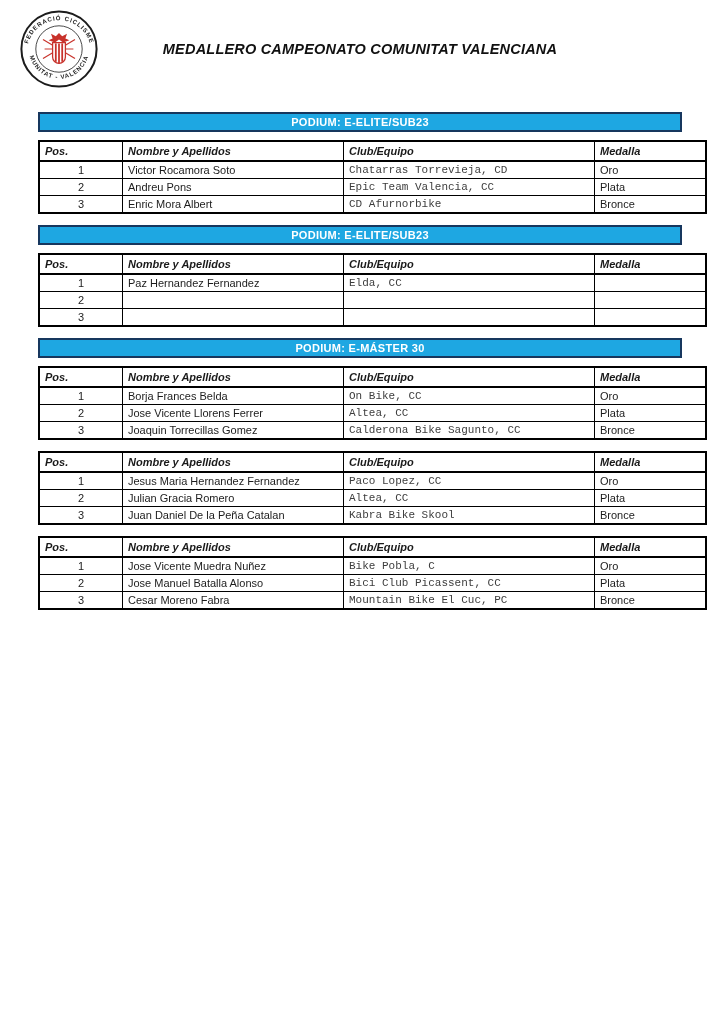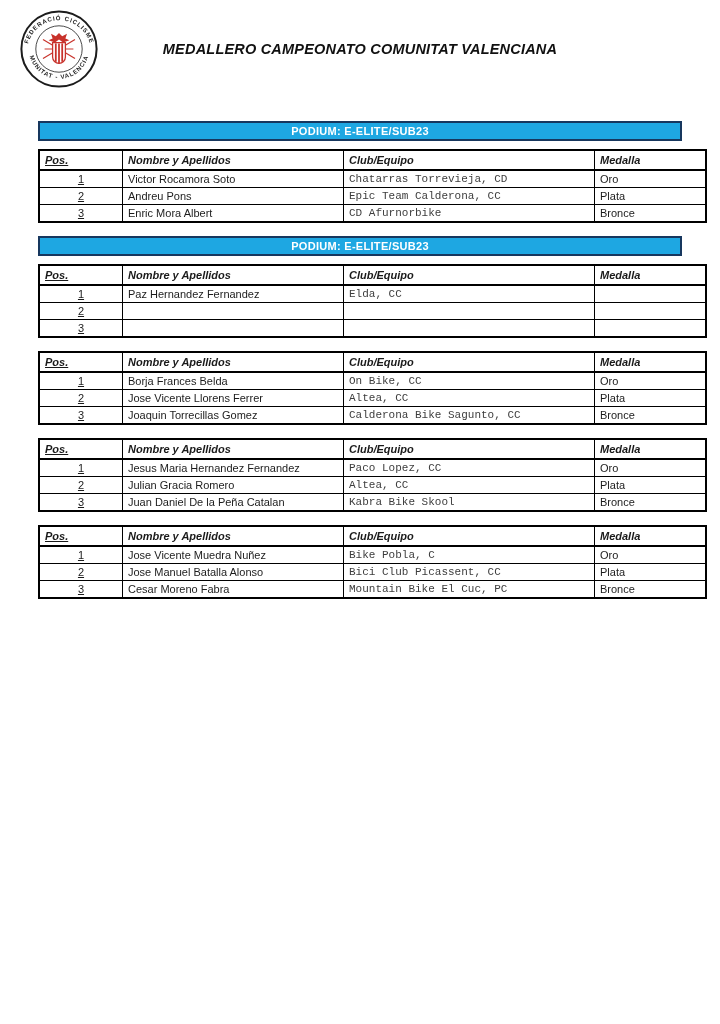--- a/index.html
+++ b/index.html
@@ -16,21 +16,21 @@
   .logo { position:absolute; left:17px; top:9px; }
   .title-block {
     padding-top:39px;
     text-align:center;
     font-weight:bold; font-style:italic;
     font-size:14.5px; line-height:21px;
     color:#111;
     letter-spacing:0.2px;
   }
   
-  .section { margin:13px 38px 11px 38px; }
+  .section { margin:4px 38px 11px 38px; }
   .bar {
     height:16px;
     background:#1EA7E2;
     border:2px solid #17375E;
     color:#ffffff;
     font-weight:bold;
     font-size:11px;
     line-height:16px;
     text-align:center;
     letter-spacing:0.3px;
@@ -49,21 +49,21 @@
     overflow:hidden;
     white-space:nowrap;
   }
   table.podium th {
     height:18px;
     font-weight:bold; font-style:italic;
     text-align:left;
     border-bottom:2px solid #000;
   }
   table.podium td { height:16px; }
-  .c-pos   { width:72px;  text-align:center;text-decoration:underline; }
+  .c-pos   { width:72px;  text-align:center; }
   th.c-pos { text-align:center; }
   .c-name  { width:210px; }
   .c-club  { width:240px; }
   .c-medal { width:100px; }
   td.c-name, td.c-medal, td.c-pos { color:#1c1c1c; }
   td.c-club {
     font-family:Liberation Mono, monospace;
     font-size:10.5px;
     color:#3d3d3d;
   }
@@ -123,21 +123,21 @@
       </tr>
       <tr>
         <td class="c-pos">1</td>
         <td class="c-name">Victor Rocamora Soto</td>
         <td class="c-club">Chatarras Torrevieja, CD</td>
         <td class="c-medal">Oro</td>
       </tr>
       <tr>
         <td class="c-pos">2</td>
         <td class="c-name">Andreu Pons</td>
-        <td class="c-club">Epic Team Calderona, CC</td>
+        <td class="c-club">Epic Team Valencia, CC</td>
         <td class="c-medal">Plata</td>
       </tr>
       <tr>
         <td class="c-pos">3</td>
         <td class="c-name">Enric Mora Albert</td>
         <td class="c-club">CD Afurnorbike</td>
         <td class="c-medal">Bronce</td>
       </tr>
     </tbody>
       </table>
@@ -169,20 +169,21 @@
         <td class="c-pos">3</td>
         <td class="c-name"></td>
         <td class="c-club"></td>
         <td class="c-medal"></td>
       </tr>
     </tbody>
       </table>
   </div>
 
   <div class="section">
+    <div class="bar">PODIUM: E-MÁSTER 30</div>
     <table class="podium">
       <tbody>
           <tr>
         <th class="c-pos">Pos.</th>
         <th class="c-name">Nombre y Apellidos</th>
         <th class="c-club">Club/Equipo</th>
         <th class="c-medal">Medalla</th>
       </tr>
       <tr>
         <td class="c-pos">1</td>

